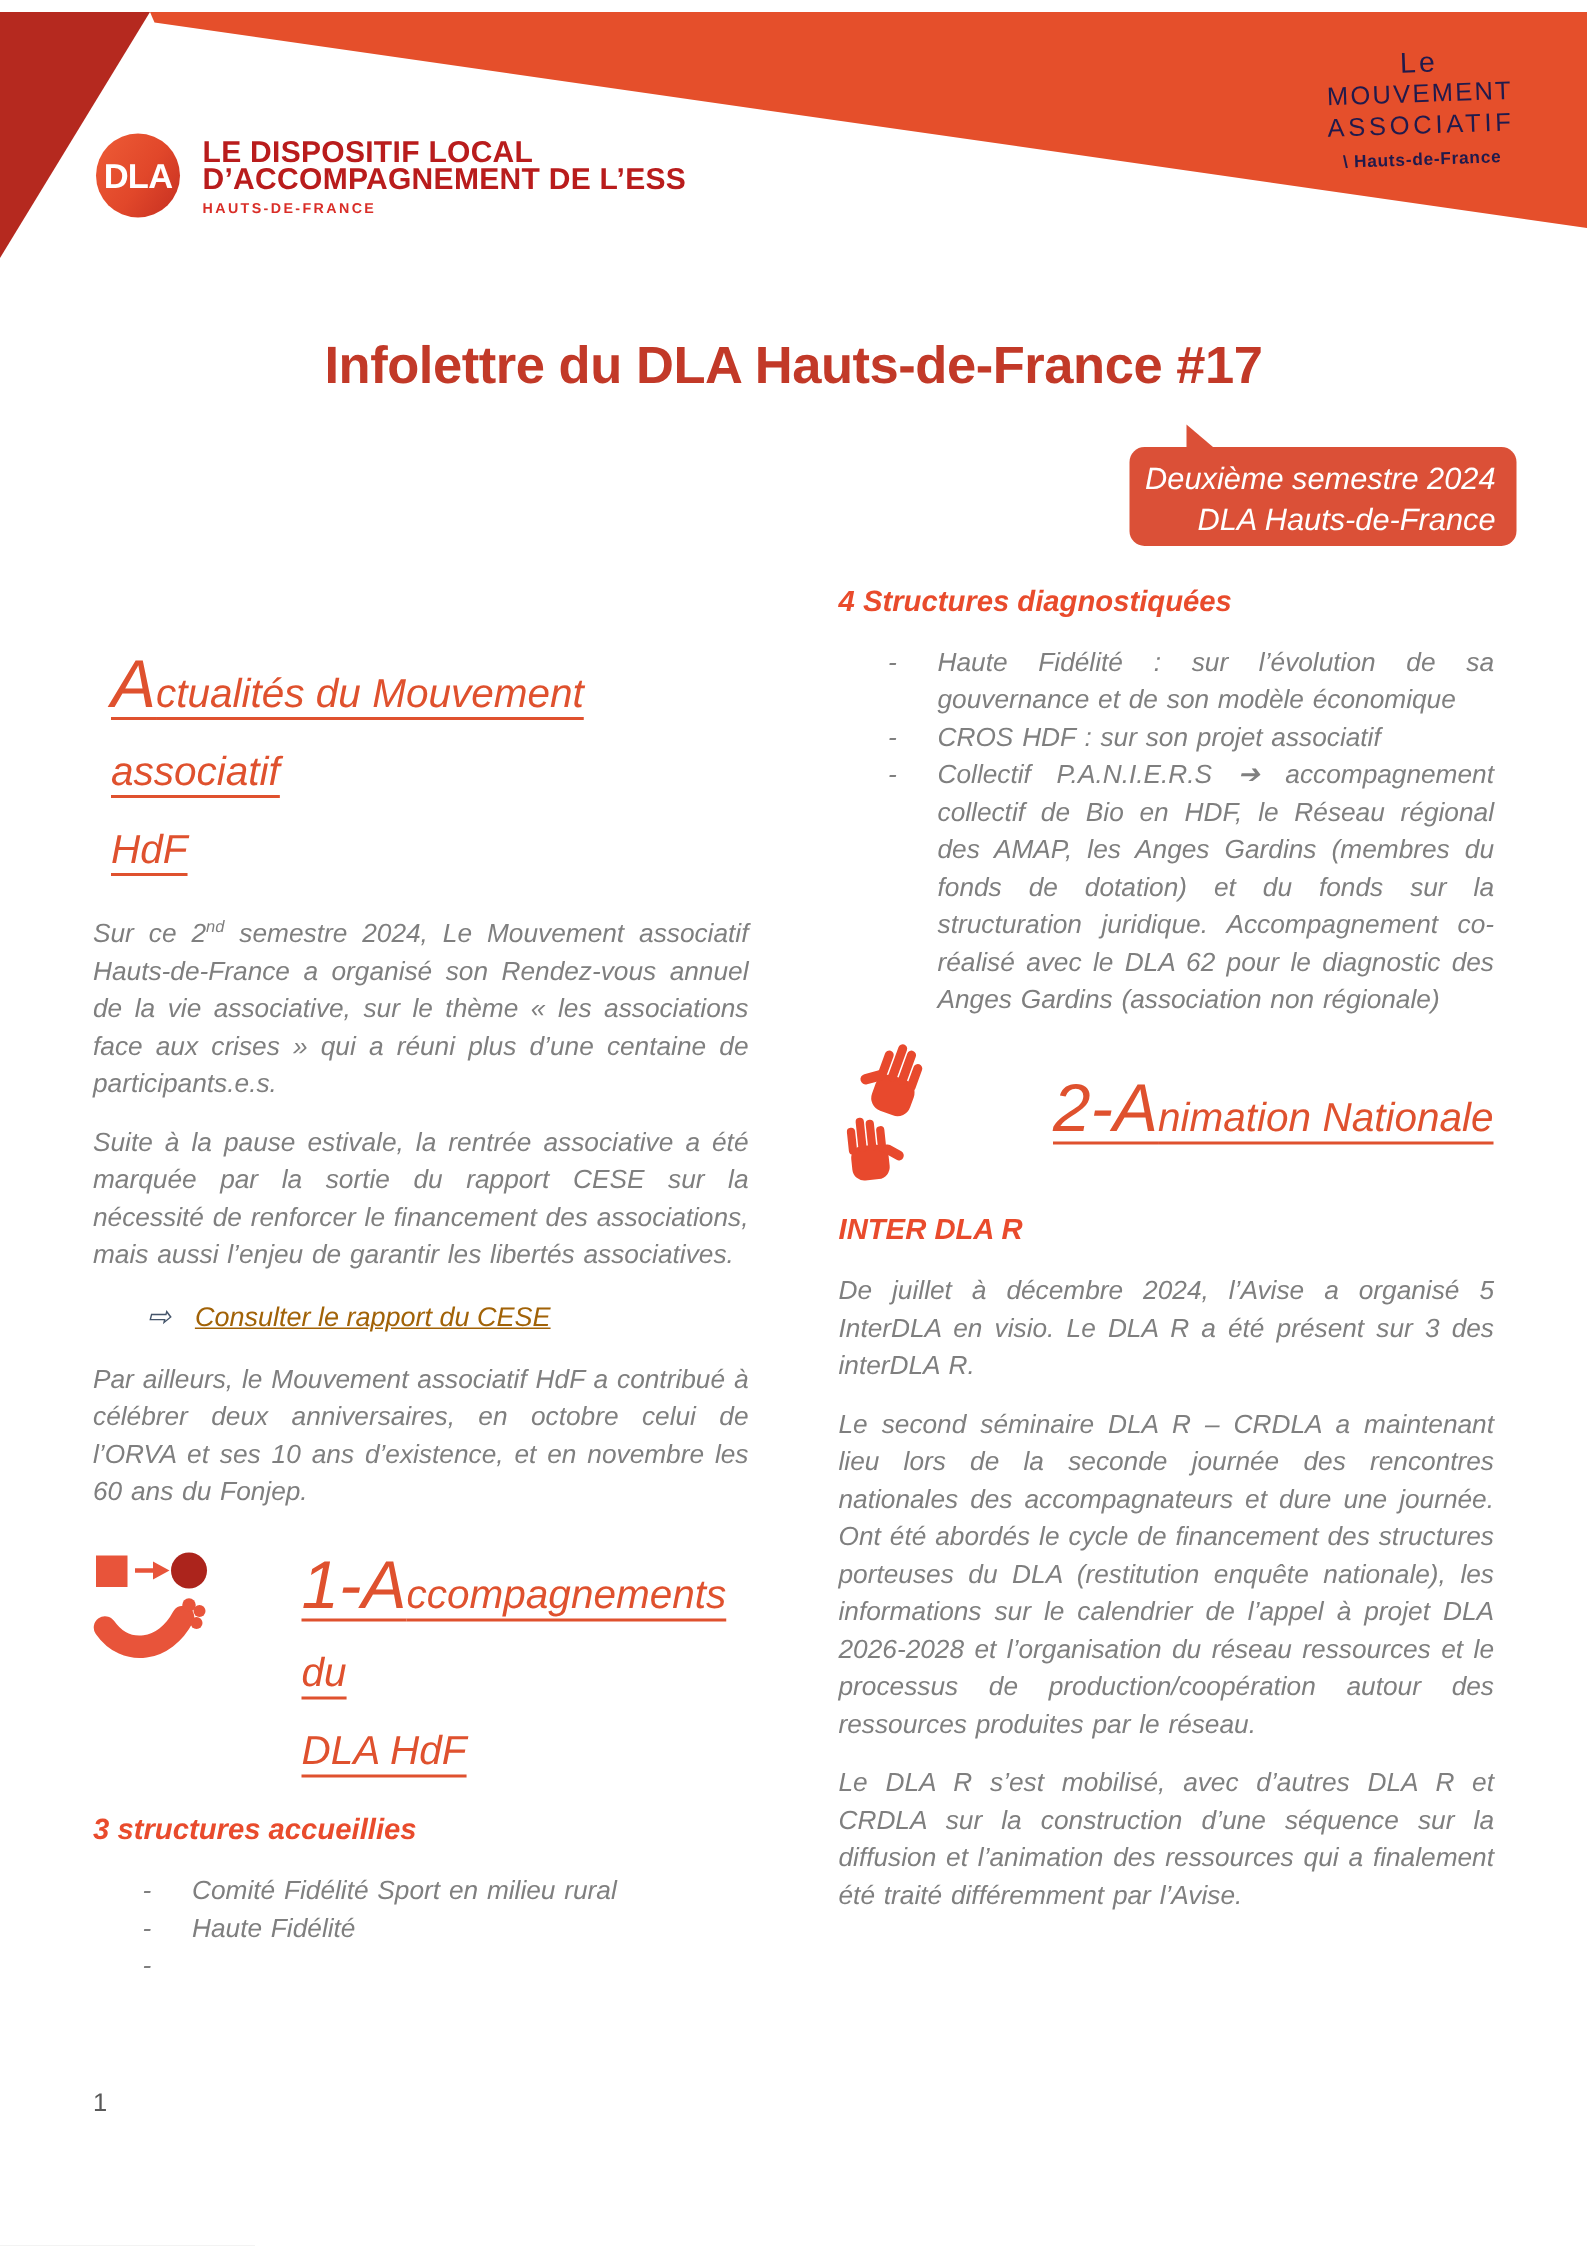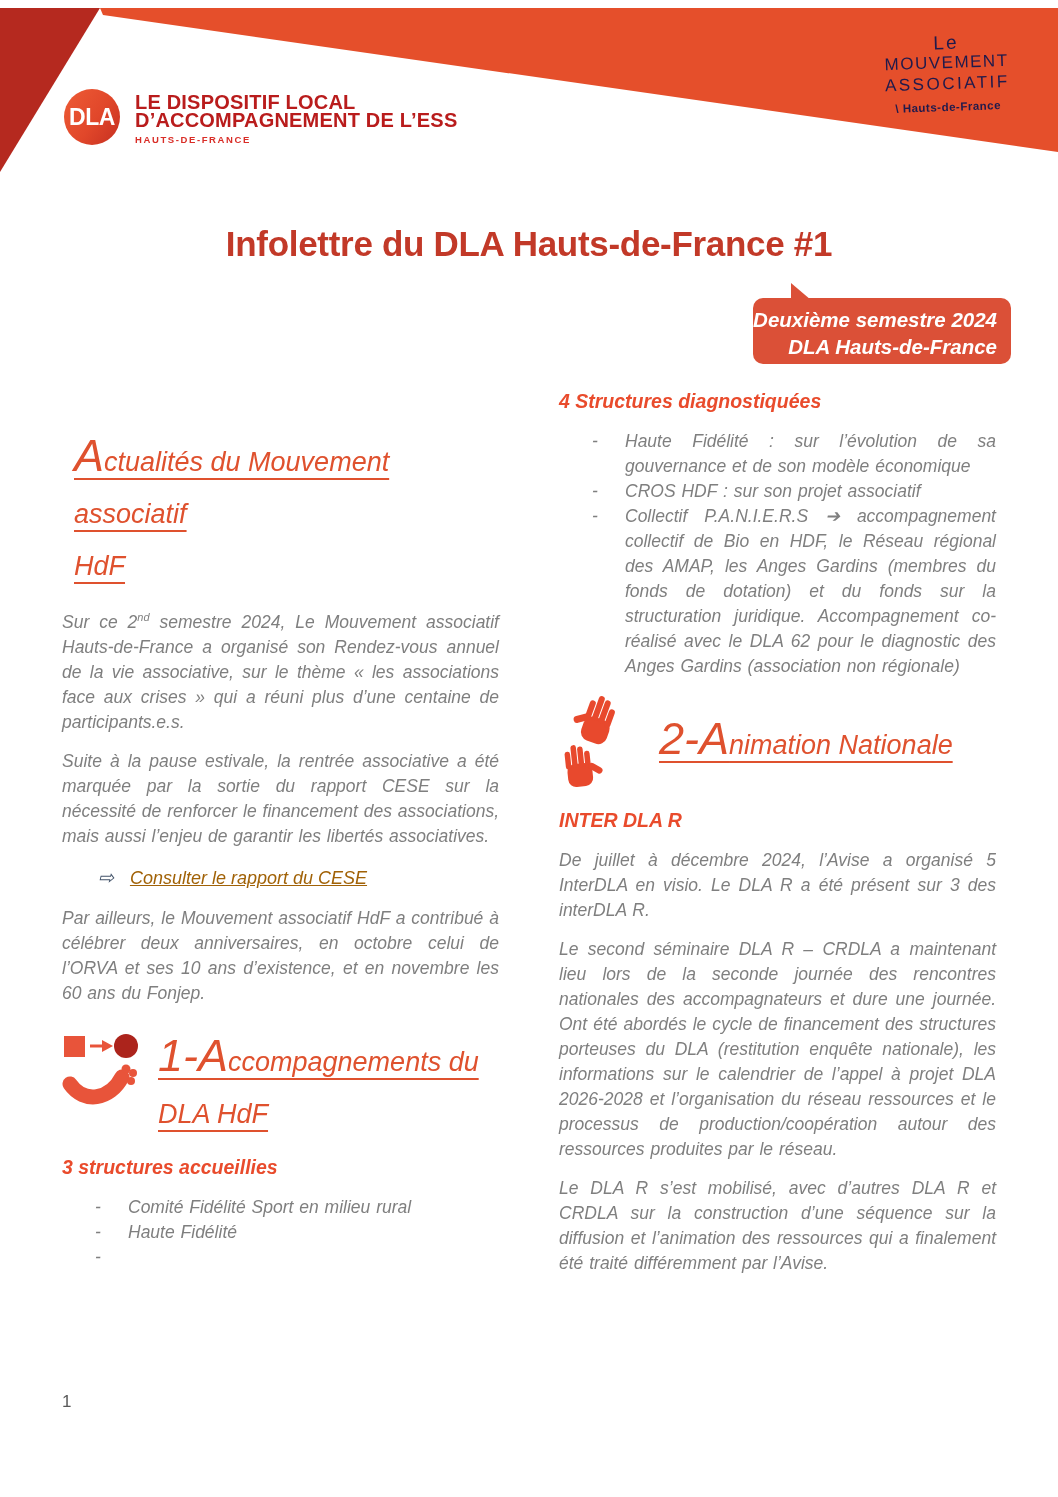--- a/index.html
+++ b/index.html
@@ -24,38 +24,38 @@
     color:#201a4c;transform:rotate(-2deg);}
   .mouv-l1{font-size:19px;line-height:18px;letter-spacing:2px;}
   .mouv-l2{font-size:17px;line-height:22px;letter-spacing:1.5px;}
   .mouv-l3{font-size:17px;line-height:20px;letter-spacing:2.5px;}
   .mouv-l4{font-size:11.5px;font-weight:bold;margin-top:7px;letter-spacing:0.5px;}
   
   .doc-title{position:absolute;left:0;top:224px;width:100%;text-align:center;
     font-size:35px;font-weight:bold;color:#c23928;letter-spacing:-0.3px;}
   .bubble{position:absolute;left:753px;top:298px;width:244px;height:58px;
     background:#db5037;border-radius:10px;color:#fff;
-    font-style:italic;font-weight:bold;font-size:20.5px;line-height:27px;
+    font-style:italic;font-weight:normal;font-size:20.5px;line-height:27px;
     text-align:right;padding:8px 14px 0 0;}
   .bubble:before{content:"";position:absolute;top:-15px;left:38px;width:0;height:0;
     border-bottom:17px solid #db5037;border-right:20px solid transparent;}
   
   .col{position:absolute;width:437px;font-style:italic;}
   .col-left{left:62px;top:430px;}
   .col-right{left:559px;top:390px;}
   .h-red{color:#df512e;font-weight:normal;font-size:27px;line-height:52px;margin:0 0 18px 12px;
     text-decoration:underline;text-decoration-thickness:1.5px;text-underline-offset:7px;}
   .bigcap{font-size:45px;}
   .body-p{color:#7f7f7f;font-size:17.5px;line-height:25px;text-align:justify;
     margin:0 0 14px 0;word-spacing:1px;}
   .body-p sup{font-size:11px;line-height:0;}
   .linkrow{margin:17px 0 17px 36px;font-size:18px;}
   .link-arrow{color:#44546a;font-size:19px;margin-right:16px;}
   .cese-link{color:#a16207;text-decoration:underline;cursor:pointer;}
-  .sec-head{display:flex;align-items:flex-start;margin:24px 0 6px 0;}
+  .sec-head{display:flex;align-items:flex-start;margin:24px 0 6px 0;gap:43px;}
   .sec-head.center{align-items:center;margin:12px 0 2px 0;}
   .sec-icon{flex:0 0 auto;margin-right:14px;}
   .sec-txt{color:#df512e;font-size:27px;line-height:52px;
     text-decoration:underline;text-decoration-thickness:1.5px;text-underline-offset:7px;}
   .bignum{font-size:45px;}
   .subhead{color:#e94b2c;font-weight:bold;font-size:19.5px;margin:16px 0 16px 0;}
   .blist{margin:4px 0 0 0;}
   .bitem{display:flex;color:#7f7f7f;font-size:17.5px;line-height:25px;}
   .bitem .dash{flex:0 0 66px;padding-left:33px;box-sizing:border-box;}
   .bitem .txt{flex:1;text-align:justify;word-spacing:1px;}
@@ -80,21 +80,21 @@
     </div>
   </div>
 
   <div class="mouv-logo">
     <div class="mouv-l1">Le</div>
     <div class="mouv-l2">MOUVEMENT</div>
     <div class="mouv-l3">ASSOCIATIF</div>
     <div class="mouv-l4">\ Hauts-de-France</div>
   </div>
 
-  <div class="doc-title">Infolettre du DLA Hauts-de-France #1</div>
+  <div class="doc-title">Infolettre du DLA Hauts-de-France #17</div>
 
   <div class="bubble">
     <div>Deuxième semestre 2024</div>
     <div>DLA Hauts-de-France</div>
   </div>
 
   <div class="col col-left">
 
     <h2 class="h-red"><span class="bigcap">A</span><span>ctualités du Mouvement associatif</span><br>
         <span>HdF</span></h2>

